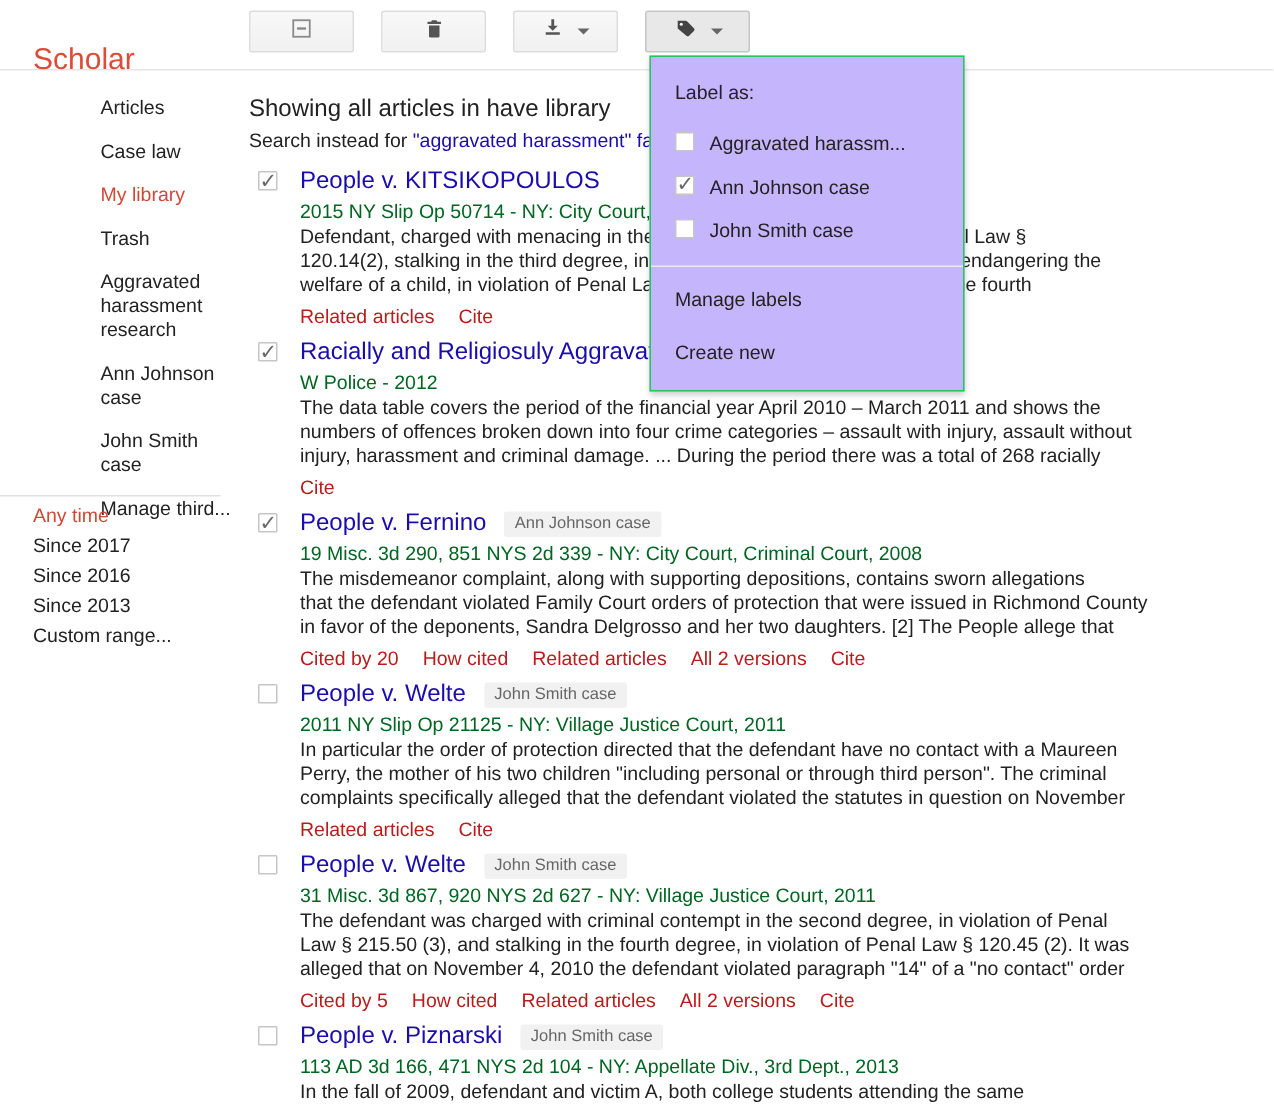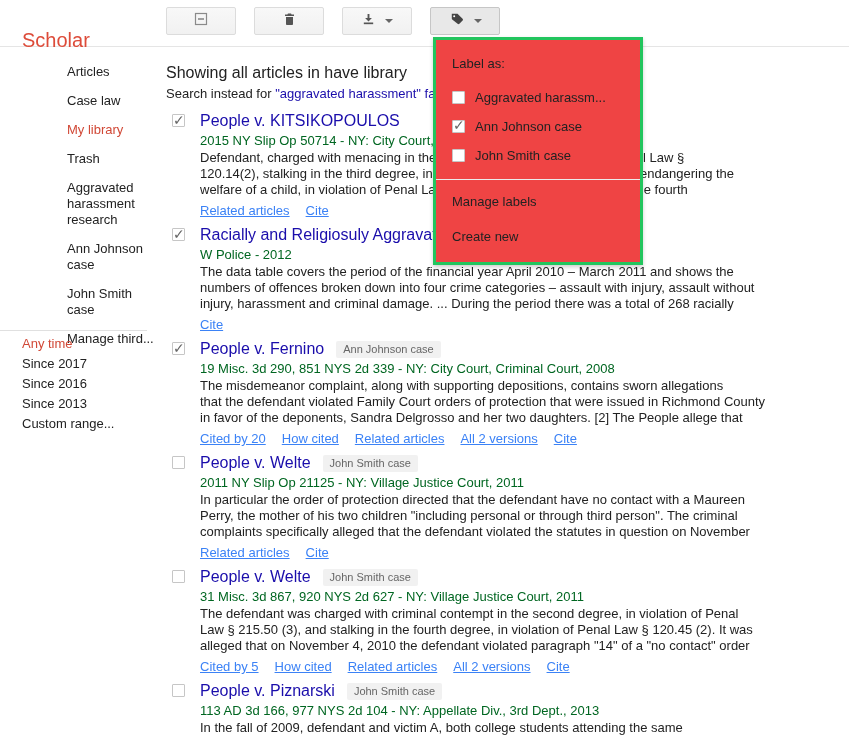--- a/index.html
+++ b/index.html
@@ -42,28 +42,28 @@
         border:1px solid #c6c6c6; border-radius:1px; cursor:pointer; }
   .cb.checked::after { content:"\2713"; position:absolute; left:0px; top:-3px;
         font-size:14px; color:#666; }
   .title-row { display:flex; align-items:center; gap:12px; height:22px; }
   .title { font-size:16px; color:#1a0dab; white-space:nowrap; cursor:pointer;text-align:right; }
   .chip { font-size:11px; color:#666; background:#f1f1f1; border-radius:2px;
           padding:3px 7px; line-height:11px; white-space:nowrap; }
   .source { font-size:13px; color:#006621; line-height:18px; white-space:nowrap; }
   .snippet div { font-size:13px; color:#222; line-height:16px; white-space:nowrap; }
   .links { margin-top:4px; font-size:13px; line-height:18px; }
-  .links span { color:#3b82f6; margin-right:16px; cursor:pointer;text-decoration:underline; }
-
-  
-  .menu { position:absolute; left:433px; top:37px; width:210px; background:#ef4444;
-          border:3px solid #22c55e; box-shadow:0 2px 4px rgba(0,0,0,.2); z-index:10;
+  .links span { color:#b91c1c; margin-right:16px; cursor:pointer; }
+
+  
+  .menu { position:absolute; left:433px; top:37px; width:210px; background:#c4b5fd;
+          border:1px solid #22c55e; box-shadow:0 2px 4px rgba(0,0,0,.2); z-index:10;
           padding:10px 0 8px; font-size:13px; }
   .menu-title { padding:6px 16px 12px; color:#222; }
-  .menu-opt { display:flex; align-items:center; gap:10px; padding:7px 16px; cursor:pointer; }
+  .menu-opt { display:flex; gap:10px; padding:7px 16px; cursor:pointer; }
   .mcb { position:relative; width:13px; height:13px; border:1px solid #c6c6c6;
          background:#fff; border-radius:1px; flex:none; }
   .mcb.checked::after { content:"\2713"; position:absolute; left:0px; top:-4px;
          font-size:14px; color:#666; }
   .menu-divider { border-top:1px solid #ebebeb; margin:9px 0 4px; }
   .menu-action { padding:10px 16px; cursor:pointer; }
 </style>
 </head>
 <body>
 
@@ -219,21 +219,21 @@
       <span>Cited by 5</span><span>How cited</span><span>Related articles</span><span>All 2 versions</span><span>Cite</span>
     </div>
   </div>
 
   <div class="article">
     <span class="cb"></span>
     <div class="title-row">
       <a class="title">People v. Piznarski</a>
       <span class="chip">John Smith case</span>
     </div>
-    <div class="source">113 AD 3d 166, 977 NYS 2d 104 - NY: Appellate Div., 3rd Dept., 2013</div>
+    <div class="source">113 AD 3d 166, 471 NYS 2d 104 - NY: Appellate Div., 3rd Dept., 2013</div>
     <div class="snippet">
       <div>In the fall of 2009, defendant and victim A, both college students attending the same</div>
       <div>university, began dating. In March 2012, defendant used his digital camera to surreptitiously record</div>
     </div>
   </div>
 
 </div>
 
 <div class="menu">
   <div class="menu-title">Label as:</div>

